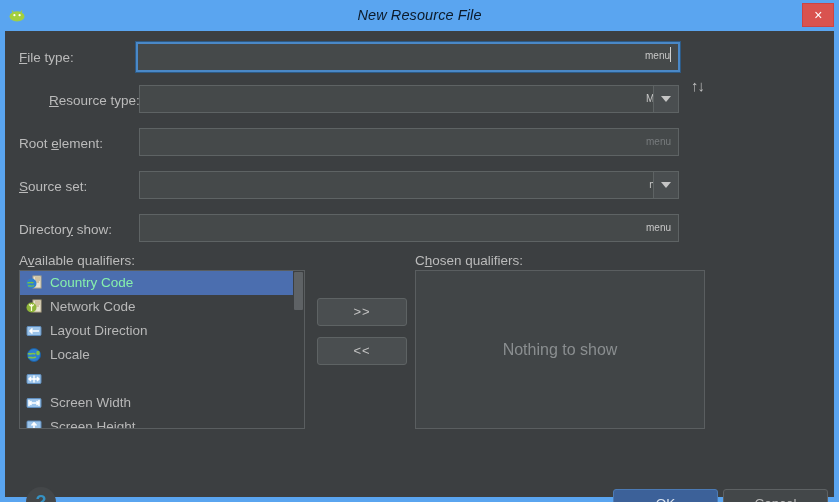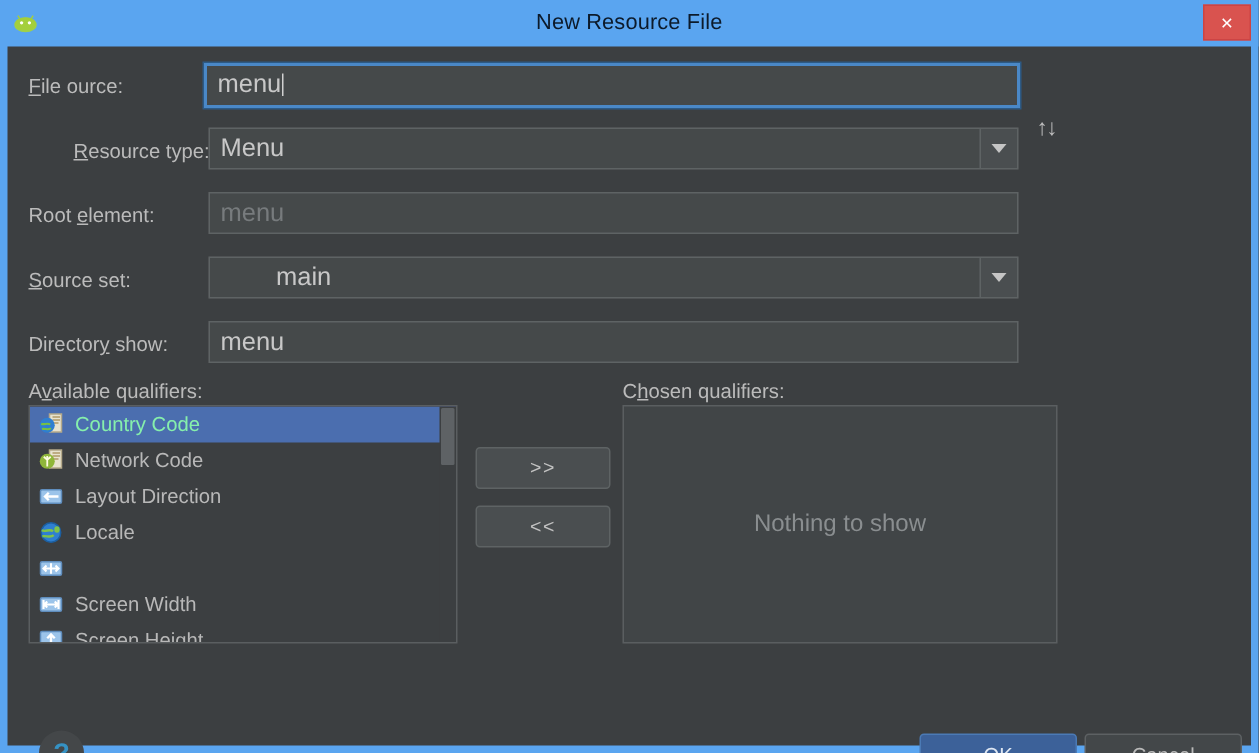--- a/index.html
+++ b/index.html
@@ -16,20 +16,21 @@
     width: 839px; height: 502px;
     background: #5aa5f0;       
     border: 0;
   }
 
   
   #titlebar {
     position: absolute; left: 0; top: 0;
     width: 839px; height: 31px;
     background: #5aa5f0;
+    font-style: italic;
   }
   #titlebar-icon {
     position: absolute; left: 8px; top: 7px;
     width: 18px; height: 18px;
   }
   #titlebar-title {
     position: absolute; left: 0; top: 0;
     width: 839px; height: 31px;
     line-height: 31px;
     text-align: center;
@@ -63,25 +64,26 @@
     color: #bbbbbb;
     white-space: nowrap;
   }
   .label .mn { text-decoration: underline; }
 
   .field {
     position: absolute;
     background: #45494a;
     border: 1px solid #5e6364;
     color: #c8c8c8;
-    font-size: 17px;
+    font-size: 10px;
     line-height: 26px;
     padding: 0 7px;
     white-space: nowrap;
     overflow: hidden;
+    text-align: right;
   }
   .field.focused {
     border: 2px solid #4a88c7;
     outline: 1px solid #2d5a85;
     line-height: 24px;
   }
   .field.placeholder { color: #777b7d; }
   .caret {
     display: inline-block;
     width: 1px; height: 15px;
@@ -243,21 +245,21 @@
         <rect x="4.2" y="3.2" width="1" height="3" fill="#a4cf3c" transform="rotate(-30 4.7 4.7)"></rect>
         <rect x="12.8" y="3.2" width="1" height="3" fill="#a4cf3c" transform="rotate(30 13.3 4.7)"></rect>
       </svg>
     </span>
     <div id="titlebar-title">New Resource File</div>
     <div id="titlebar-close">×</div>
   </div>
 
   <div id="body">
 
-    <div class="label" style="left:14px; top:19px;"><span class="mn">F</span><span>ile ource:</span></div>
+    <div class="label" style="left:14px; top:19px;"><span class="mn">F</span><span>ile type:</span></div>
     <div class="field focused" style="left:131px; top:11px; width:544px; height:30px;"><span>menu</span><span class="caret"></span></div>
 
     <div id="sort-icon">↑↓</div>
 
     <div class="label" style="left:14px; top:62px;margin-left:30px;"><span class="mn">R</span><span>esource type:</span></div>
     <div class="field" style="left:134px; top:54px; width:540px; height:28px;"><span>Menu</span></div>
     <div class="combo-arrow" style="left:648px; top:55px; height:26px;">
         <span class="tri"></span>
       </div>
 

